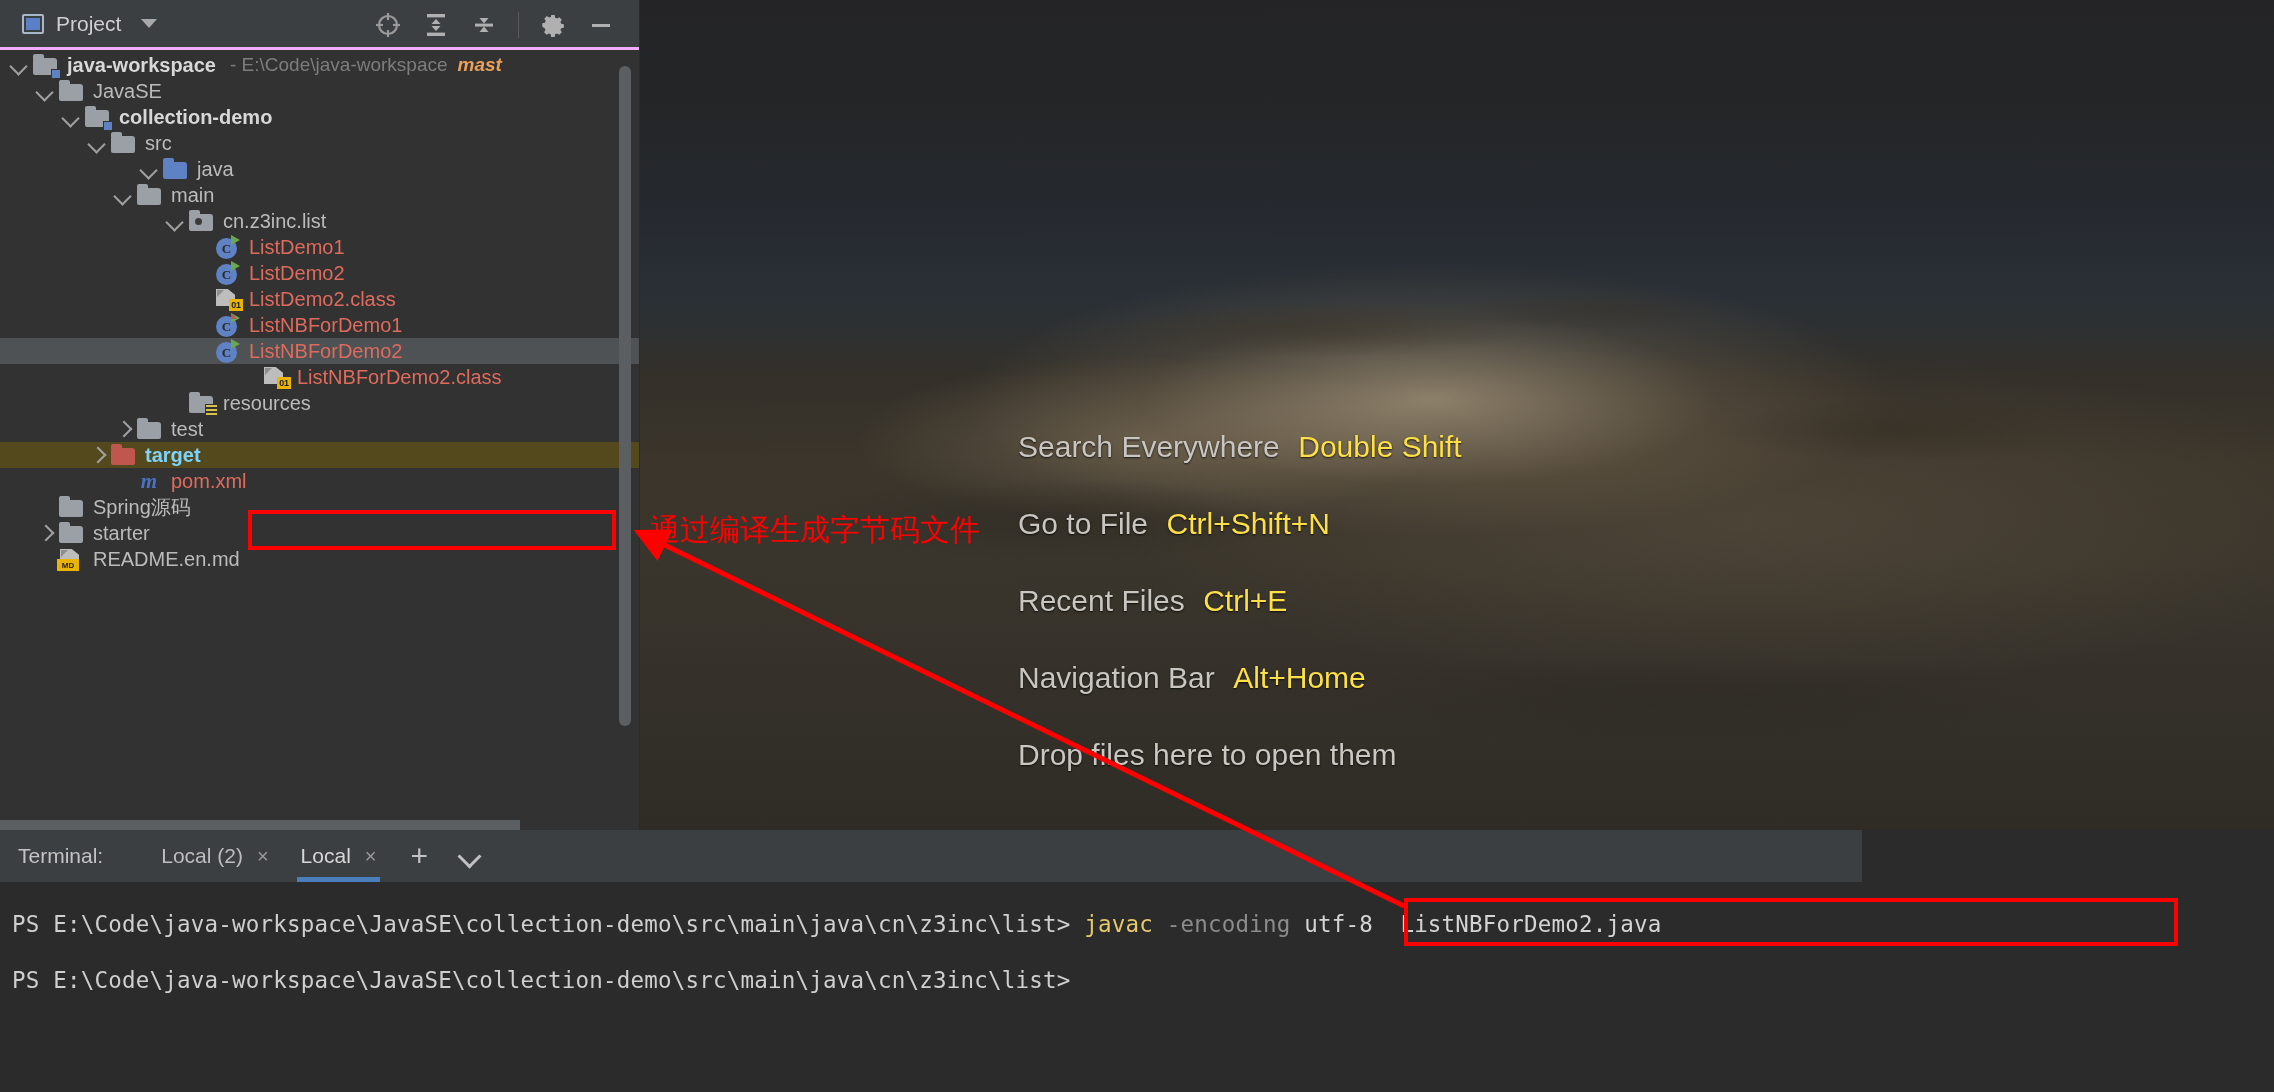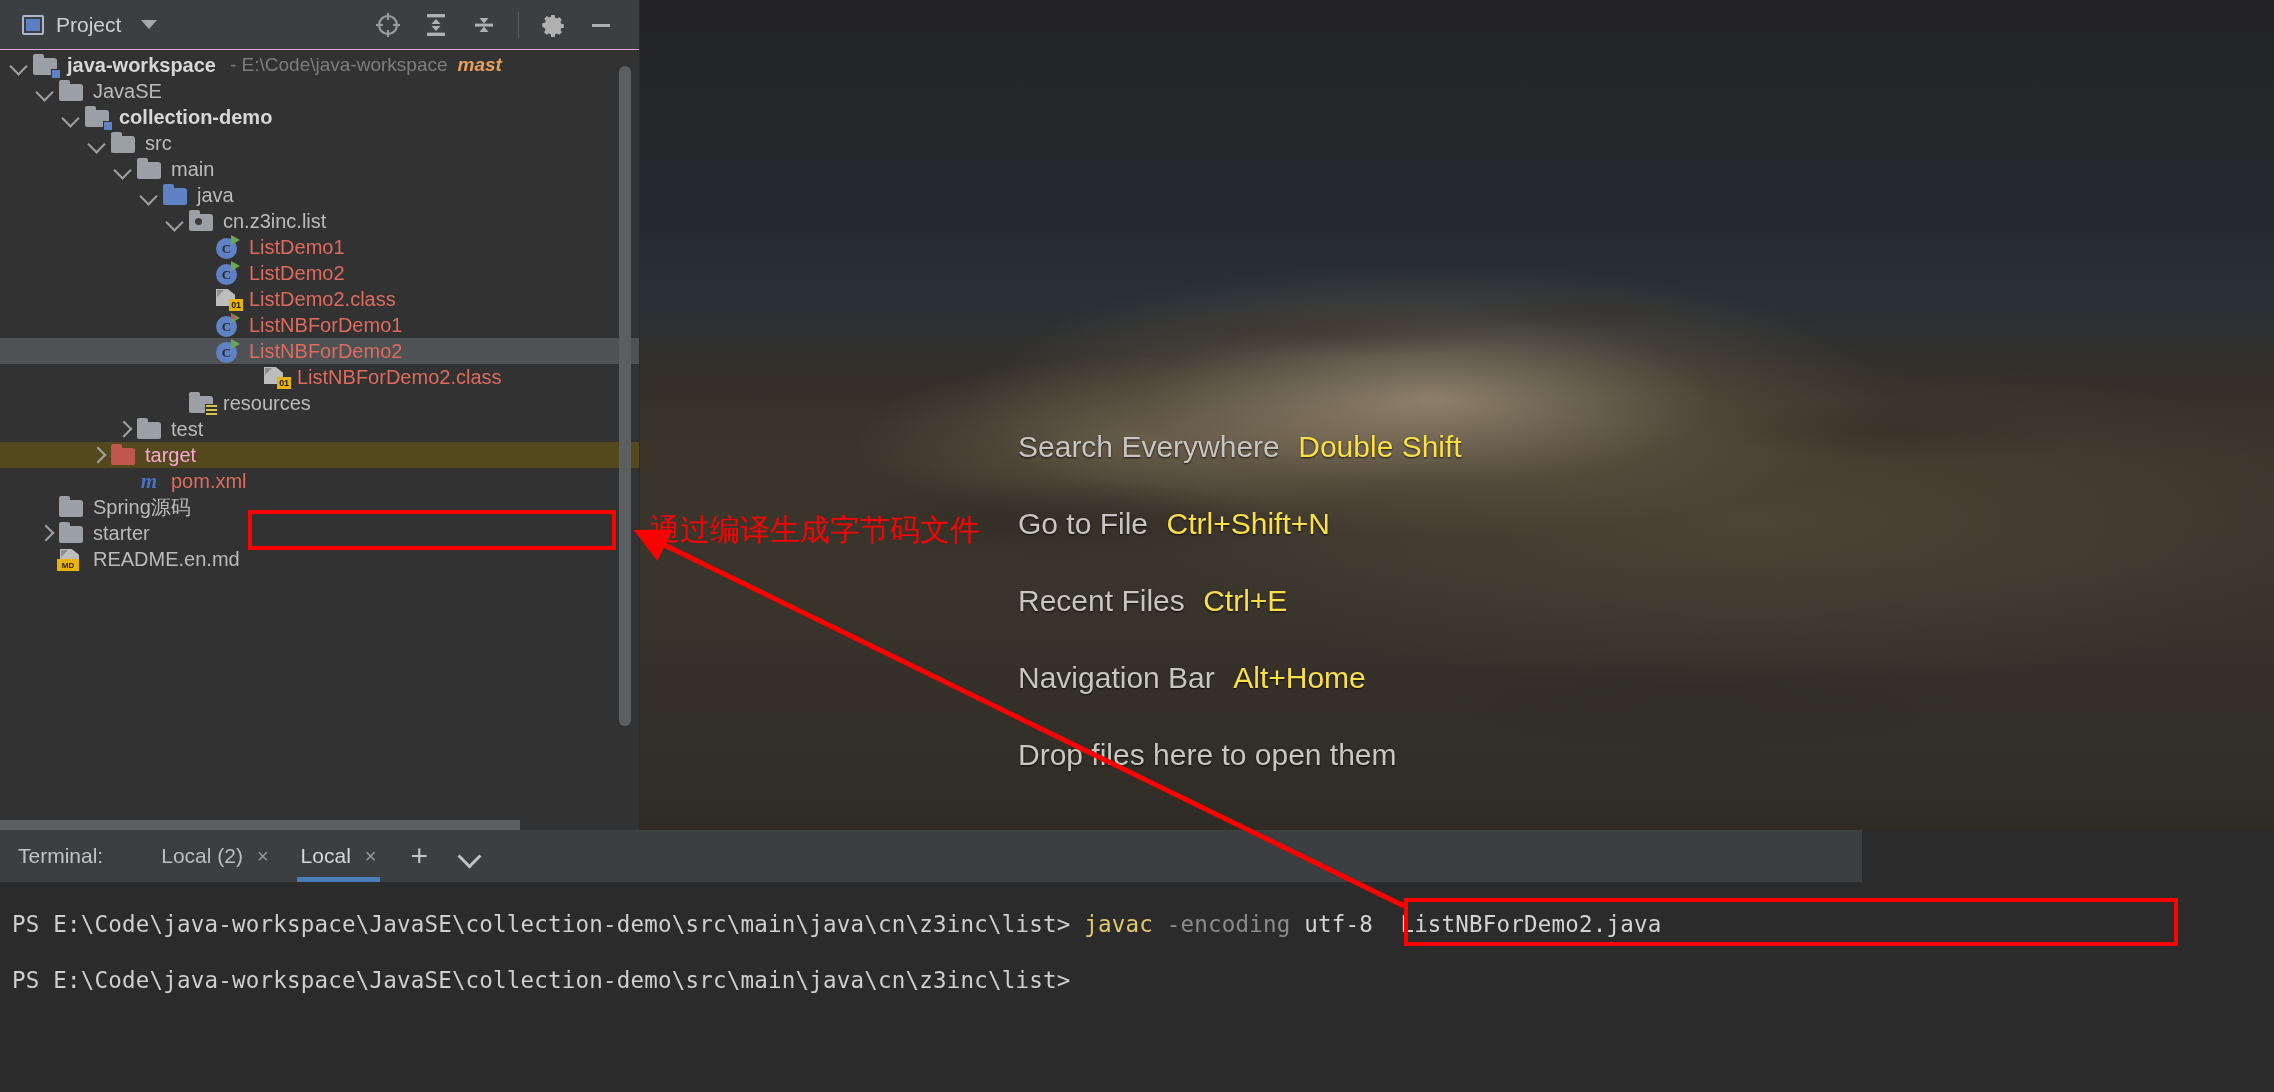--- a/index.html
+++ b/index.html
@@ -49,21 +49,21 @@
 
   
   .project-panel {
     position: absolute; left: 0; top: 0; width: 640px; height: 830px;
     background: #323232; z-index: 6;
     border-right: 1px solid #2b2b2b;
   }
   .panel-header {
     position: relative; height: 50px; width: 100%;
     background: #3c3f41; display: flex; align-items: center;
-    border-bottom: 1px solid #f0abfc;
+    border-bottom: 3px solid #f0abfc;
   }
   .ph-left { display: flex; align-items: center; padding-left: 22px; }
   .proj-glyph {
     width: 22px; height: 20px; border: 2px solid #a9b7c6;
     border-radius: 2px; position: relative; margin-right: 12px;
   }
   .proj-glyph::after {
     content: ""; position: absolute; left: 2px; top: 2px; right: 2px; bottom: 2px;
     background: #5a7fc4;
   }
@@ -97,21 +97,21 @@
     border-width: 0 2px 2px 0; transform: rotate(45deg);
   }
   .arrow.closed::after {
     left: 8px; top: 7px; width: 10px; height: 10px;
     border-width: 2px 2px 0 0; transform: rotate(45deg);
   }
   .ticon { width: 26px; height: 22px; flex: 0 0 26px; position: relative; margin-right: 9px; }
   .tlabel { color: #bbbbbb; }
   .tlabel.bold { font-weight: bold; color: #d8d8d8; }
   .tlabel.red { color: #de6b5c; }
-  .tlabel.yellow { color: #f9a8d4; }
+  .tlabel.yellow { color: #7dd3fc; font-weight: bold; }
   .tsub { color: #7d7d7d; font-size: 19px; margin-left: 14px; }
   .tbranch { color: #e8a05a; font-size: 19px; font-weight: bold; margin-left: 10px; font-style: italic; }
 
   .trow.selected { background: #4e5254; }
   .trow.target-hl { background: #54491c; }
 
   
   .folder {
     position: absolute; left: 1px; top: 4px; width: 24px; height: 17px;
     background: #9aa0a6; border-radius: 2px 3px 2px 2px;
@@ -374,34 +374,34 @@
       </div>
 
       <div class="trow" style="padding-left:84px">
         <span class="arrow open"></span>
         <span class="ticon">
             <span class="folder"></span>
           </span>
         <span class="tlabel">src</span>
       </div>
 
+      <div class="trow" style="padding-left:136px">
+        <span class="arrow open"></span>
+        <span class="ticon">
+            <span class="folder blue"></span>
+          </span>
+        <span class="tlabel">java</span>
+      </div>
+
       <div class="trow" style="padding-left:110px">
         <span class="arrow open"></span>
         <span class="ticon">
             <span class="folder"></span>
           </span>
         <span class="tlabel">main</span>
-      </div>
-
-      <div class="trow" style="padding-left:136px">
-        <span class="arrow open"></span>
-        <span class="ticon">
-            <span class="folder blue"></span>
-          </span>
-        <span class="tlabel">java</span>
       </div>
 
       <div class="trow" style="padding-left:162px">
         <span class="arrow open"></span>
         <span class="ticon">
             <span class="folder">
               <span class="pkg-dot"></span>
             </span>
           </span>
         <span class="tlabel">cn.z3inc.list</span>

